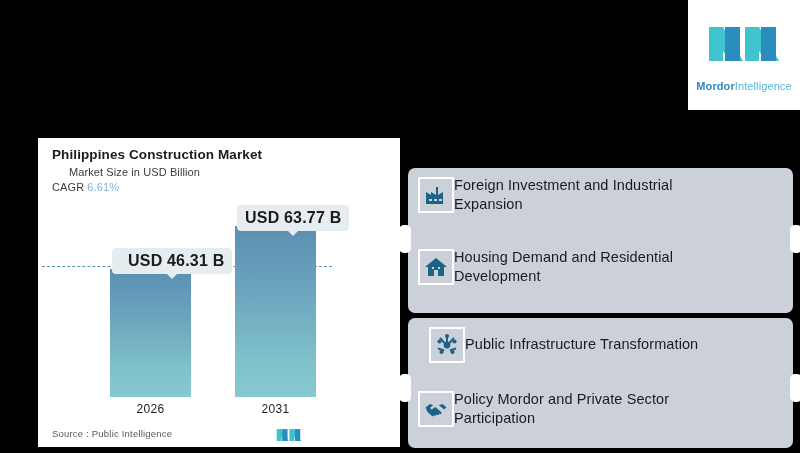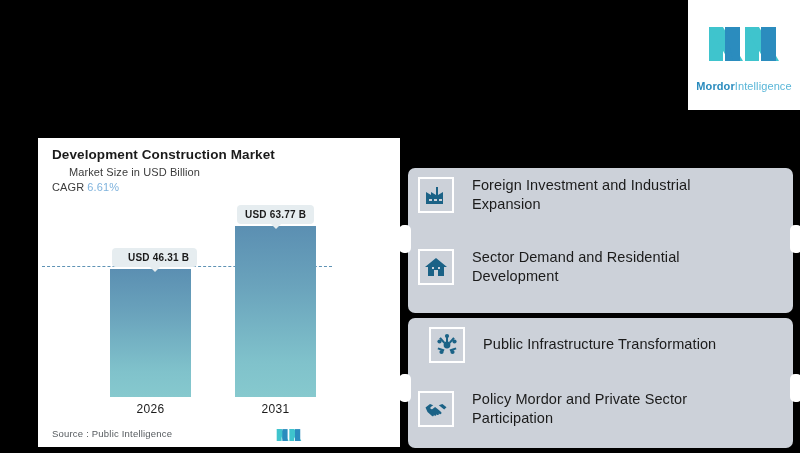--- a/index.html
+++ b/index.html
@@ -48,21 +48,21 @@
     border-top:1.5px dashed #5f93b5;
   }
 
   .bar{position:absolute;border-radius:0;
        background:linear-gradient(180deg,#5b8fb2 0%,#6aa3bc 35%,#80c2cb 80%,#86c9ce 100%);}
   .bar-1{left:72px;top:131px;width:81px;height:128px;}
   .bar-2{left:197px;top:88px;width:81px;height:171px;}
 
   .bar-label{
     position:absolute;background:#e6edf0;border-radius:4px;
-    font-size:10px;color:#1b1b1b;font-weight:bold;letter-spacing:.2px;
+    font-size:16px;color:#1b1b1b;font-weight:bold;letter-spacing:.2px;
     padding:4px 8px;white-space:nowrap;
   }
   .bar-label:after{
     content:"";position:absolute;left:50%;bottom:-5px;margin-left:-5px;
     width:0;height:0;border-left:5px solid transparent;
     border-right:5px solid transparent;border-top:5px solid #e6edf0;
   }
   .lab-1{left:74px;top:110px;padding-left:16px;}
   .lab-2{left:199px;top:67px;}
 
@@ -86,21 +86,21 @@
   .panel-a{left:408px;top:168px;width:385px;height:145px;}
   .panel-b{left:408px;top:318px;width:385px;height:130px;}
 
   
   .notch{position:absolute;background:#ffffff;border-radius:5px;}
   .notch-1{left:399px;top:225px;width:12px;height:28px;}
   .notch-2{left:399px;top:374px;width:12px;height:28px;}
   .notch-3{left:790px;top:225px;width:12px;height:28px;}
   .notch-4{left:790px;top:374px;width:12px;height:28px;}
 
-  .row{position:absolute;display:flex;align-items:center;gap:18px;}
+  .row{position:absolute;display:flex;align-items:center;}
   .r1{left:418px;top:176px;width:365px;}
   .r2{left:418px;top:248px;width:365px;}
   .r3{left:418px;top:327px;width:365px;padding-left:11px;}
   .r4{left:418px;top:390px;width:365px;}
 
   .icon-box{
     width:36px;height:36px;flex:0 0 36px;
     border:2px solid #ffffff;box-sizing:border-box;
     display:flex;align-items:center;justify-content:center;
     background:transparent;
@@ -130,21 +130,21 @@
       <polygon points="18,8 33,8 33,42 26,42" fill="#2b8cbe"></polygon>
     </svg>
     <div class="logo-text">
       <span class="b">Mordor</span><span class="n">Intelligence</span>
     </div>
   </div>
 </div>
 
 <div class="chart-card">
 
-  <div class="chart-title">Development Construction Market</div>
+  <div class="chart-title">Philippines Construction Market</div>
   <div class="chart-sub">Market Size in USD Billion</div>
   <div class="chart-cagr">
     <span>CAGR</span>
     <span class="val">6.61%</span>
   </div>
 
   <div class="plot">
 
     <div class="dash-line"></div>
 
@@ -185,21 +185,21 @@
   </span>
   <span class="row-text">Foreign Investment and Industrial Expansion</span>
 </div>
 
 <div class="row r2">
   <span class="icon-box">
     <svg viewBox="0 0 24 24">
       <path d="M12 3L1 12h3v9h6v-6h4v6h6v-9h3L12 3zm-2 11H8v-2h2v2zm6 0h-2v-2h2v2z"></path>
     </svg>
   </span>
-  <span class="row-text">Sector Demand and Residential Development</span>
+  <span class="row-text">Housing Demand and Residential Development</span>
 </div>
 
 <div class="row r3">
   <span class="icon-box">
     <svg viewBox="0 0 24 24">
       <path d="M11 2h2v7h-2zM4.2 5.6l1.6-1.4 4.4 5-1.6 1.4zM18.2 4.2l1.6 1.4-4.4 5-1.6-1.4zM2.5 16.3l.8-1.9 6.2 2.2-.8 1.9zM21.5 16.3l-.8-1.9-6.2 2.2.8 1.9z"></path>
       <circle cx="12" cy="12" r="3.4"></circle>
       <circle cx="12" cy="3" r="2.1"></circle>
       <circle cx="4.5" cy="8.5" r="2.1"></circle>
       <circle cx="19.5" cy="8.5" r="2.1"></circle>

